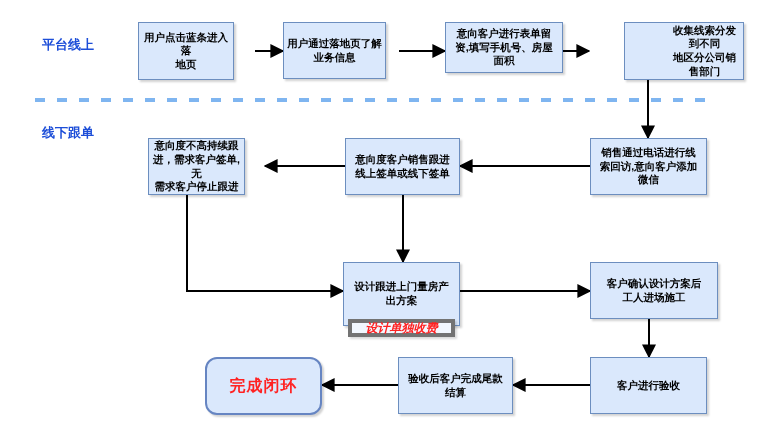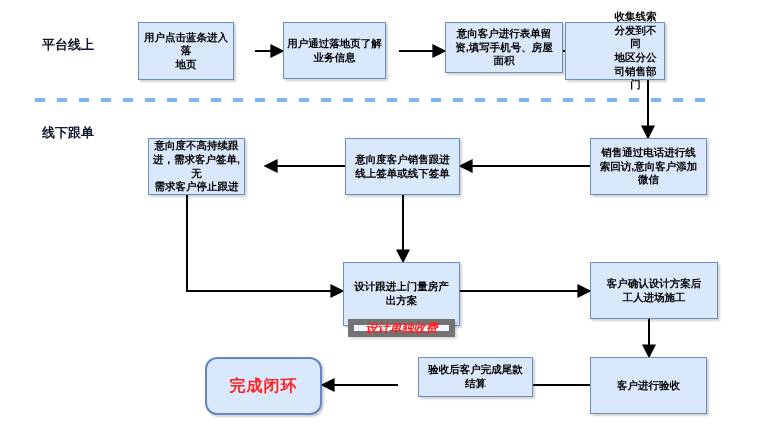--- a/index.html
+++ b/index.html
@@ -16,21 +16,21 @@
   }
   .overlay {
     position: absolute;
     left: 0; top: 0;
     width: 759px; height: 431px;
   }
   .section-label {
     position: absolute;
     font-size: 13px;
     font-weight: bold;
-    color: #0f172a;
+    color: #1d4ed8;
     white-space: nowrap;
   }
   .node {
     position: absolute;
     box-sizing: border-box;
     background: #dae8fc;
     border: 1px solid #6c8ebf;
     display: flex;
     align-items: center;
     justify-content: center;
@@ -47,21 +47,21 @@
     border: 2.5px solid #6685c2;
     border-radius: 12px;
     font-size: 16px;
     color: #ff2222;
     letter-spacing: 1px;
   }
   .note {
     position: absolute;
     box-sizing: border-box;
     background: #f2f7fe;
-    border: 6px solid #737373;
+    border: 4px solid #737373;
     display: flex;
     align-items: center;
     justify-content: center;
     font-size: 12px;
     font-weight: bold;
     font-style: italic;
     color: #ff2222;
     box-shadow: 2px 2px 2px rgba(0,0,0,0.15);
   }
 </style>
@@ -103,36 +103,36 @@
   <div class="section-label" style="left:42px; top:36px;">平台线上</div>
   <div class="section-label" style="left:42px; top:124px;">线下跟单</div>
 
   <div class="node" style="left:138px; top:22px; width:96px; height:58px;">用户点击蓝条进入落
 地页</div>
   <div class="node" style="left:283px; top:22px; width:103px; height:57px;">用户通过落地页了解
 业务信息</div>
   <div class="node" style="left:445px; top:22px; width:118px; height:51px;">意向客户进行表单留
 资,填写手机号、房屋
 面积</div>
-  <div class="node" style="left:565px; top:22px; width:100px; height:58px;padding-left:44px;">收集线索分发到不同
+  <div class="node" style="left:624px; top:22px; width:120px; height:58px;padding-left:44px;">收集线索分发到不同
 地区分公司销售部门</div>
 
   <div class="node" style="left:148px; top:138px; width:97px; height:57px;">意向度不高持续跟
 进，需求客户签单,无
 需求客户停止跟进</div>
   <div class="node" style="left:345px; top:138px; width:115px; height:57px;">意向度客户销售跟进
 线上签单或线下签单</div>
   <div class="node" style="left:590px; top:138px; width:117px; height:57px;">销售通过电话进行线
 索回访,意向客户添加
 微信</div>
 
   <div class="node" style="left:343px; top:262px; width:117px; height:64px;">设计跟进上门量房产
 出方案</div>
   <div class="note" style="left:348px; top:319px; width:107px; height:18px;">设计单独收费</div>
   <div class="node" style="left:590px; top:262px; width:128px; height:57px;">客户确认设计方案后
 工人进场施工</div>
 
   <div class="node node-end" style="left:205px; top:357px; width:117px; height:58px;">完成闭环</div>
-  <div class="node" style="left:418px; top:357px; width:115px; height:40px;">验收后客户完成尾款
+  <div class="node" style="left:398px; top:357px; width:115px; height:57px;">验收后客户完成尾款
 结算</div>
   <div class="node" style="left:590px; top:357px; width:117px; height:57px;">客户进行验收</div>
 
 </div>
 
 </body></html>

